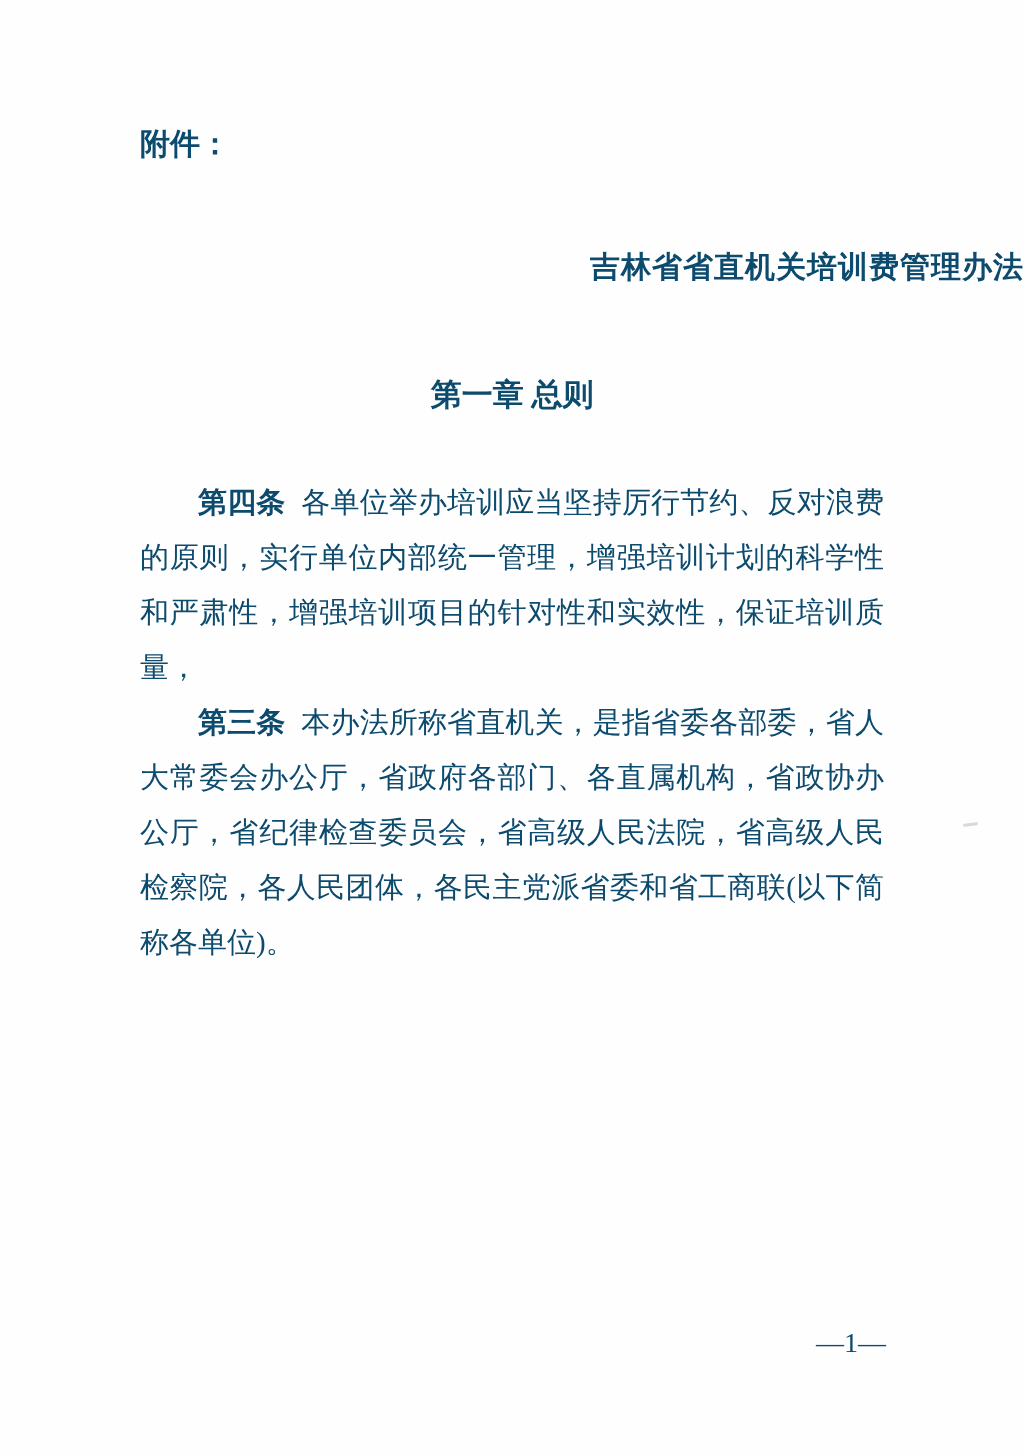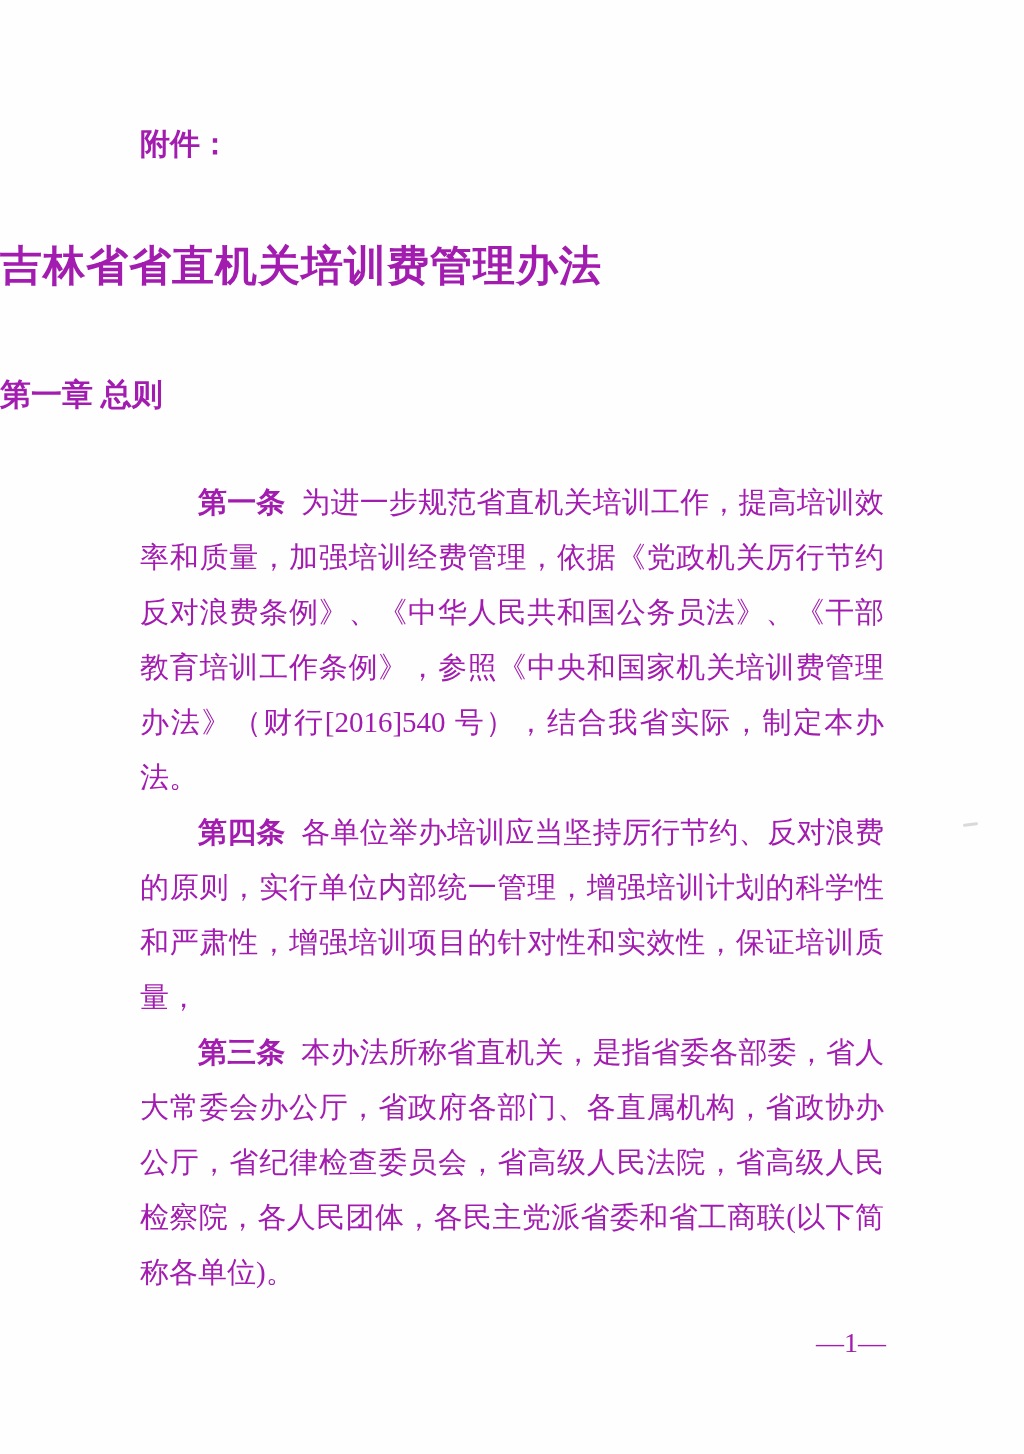--- a/index.html
+++ b/index.html
@@ -7,39 +7,39 @@
     padding: 0;
     background: #e8e8e8;
   }
   .page {
     position: relative;
     width: 1024px;
     height: 1454px;
     background: #fefefe;
     overflow: hidden;
     font-family: "Liberation Serif", serif;
-    color: #a21caf;
+    color: #0c4a6e;
   }
   .attachment {
     margin: 126px 0 0 140px;
     font-size: 30px;
     font-weight: bold;
     line-height: 36px;
   }
   .title {
     margin: 78px 0 0 0;
-    text-align: left;
-    font-size: 42px;
+    text-align: right;
+    font-size: 30px;
     font-weight: bold;
     line-height: 53px;
     letter-spacing: 1px;
   }
   .chapter {
     margin: 82px 0 0 0;
-    text-align: left;
+    text-align: center;
     font-size: 31px;
     font-weight: bold;
     line-height: 40px;
   }
   .doc-body {
     margin: 60px auto 0 auto;
     width: 744px;
     font-size: 29px;
     line-height: 55px;
     text-align: justify;
@@ -76,21 +76,20 @@
 
 <div class="page">
 
   <div class="attachment">附件：</div>
 
   <h1 class="title">吉林省省直机关培训费管理办法</h1>
 
   <h2 class="chapter">第一章 总则</h2>
 
   <div class="doc-body">
-    <p><span class="article-lead">第一条</span><span>为进一步规范省直机关培训工作，提高培训效率和质量，加强培训经费管理，依据《党政机关厉行节约反对浪费条例》、《中华人民共和国公务员法》、《干部教育培训工作条例》，参照《中央和国家机关培训费管理办法》（财行[2016]540 号），结合我省实际，制定本办法。</span></p>
 
 
     <p><span class="article-lead">第四条</span><span>各单位举办培训应当坚持厉行节约、反对浪费的原则，实行单位内部统一管理，增强培训计划的科学性和严肃性，增强培训项目的针对性和实效性，保证培训质量，</span></p>
 
     <p><span class="article-lead">第三条</span><span>本办法所称省直机关，是指省委各部委，省人大常委会办公厅，省政府各部门、各直属机构，省政协办公厅，省纪律检查委员会，省高级人民法院，省高级人民检察院，各人民团体，各民主党派省委和省工商联(以下简称各单位)。</span></p>
   </div>
 
   <div class="scan-artifact"></div>
 
   <div class="page-number">—1—</div>

